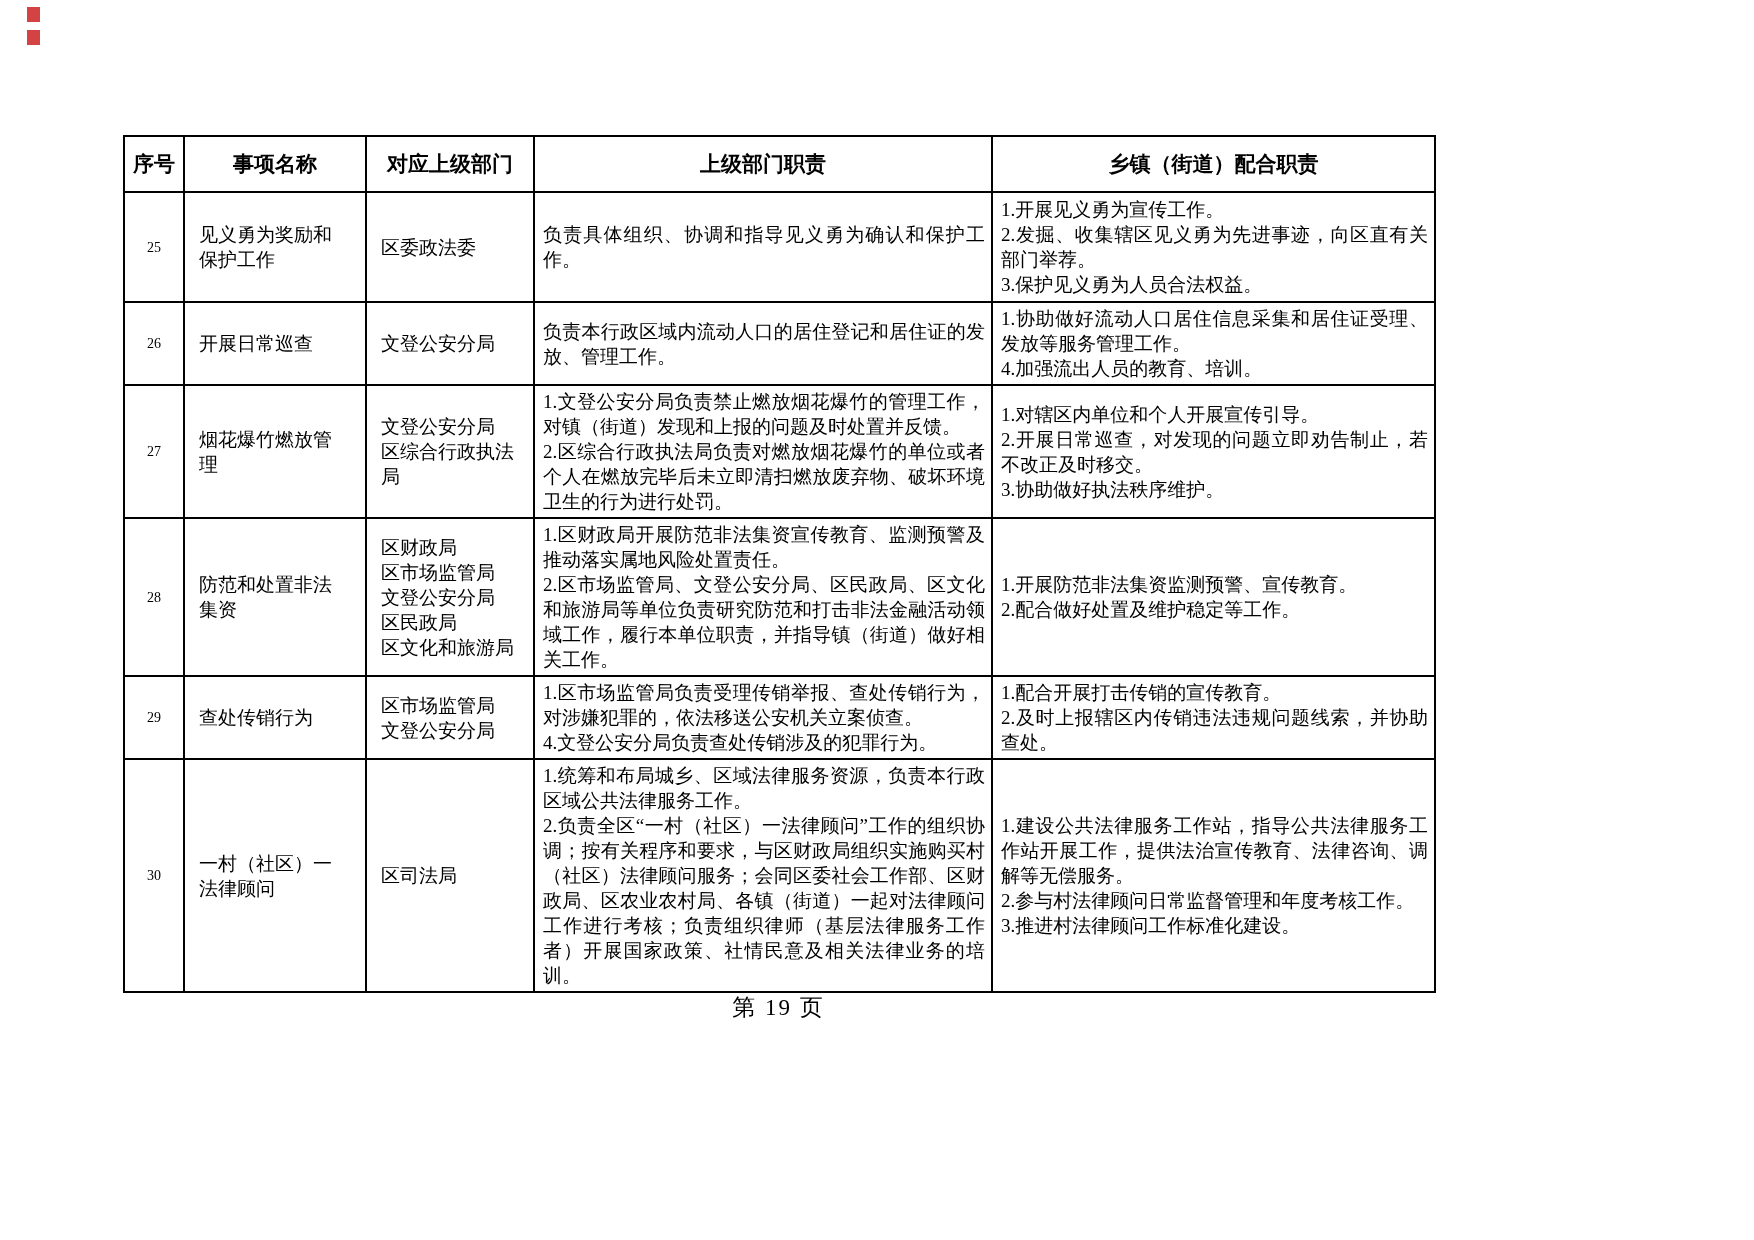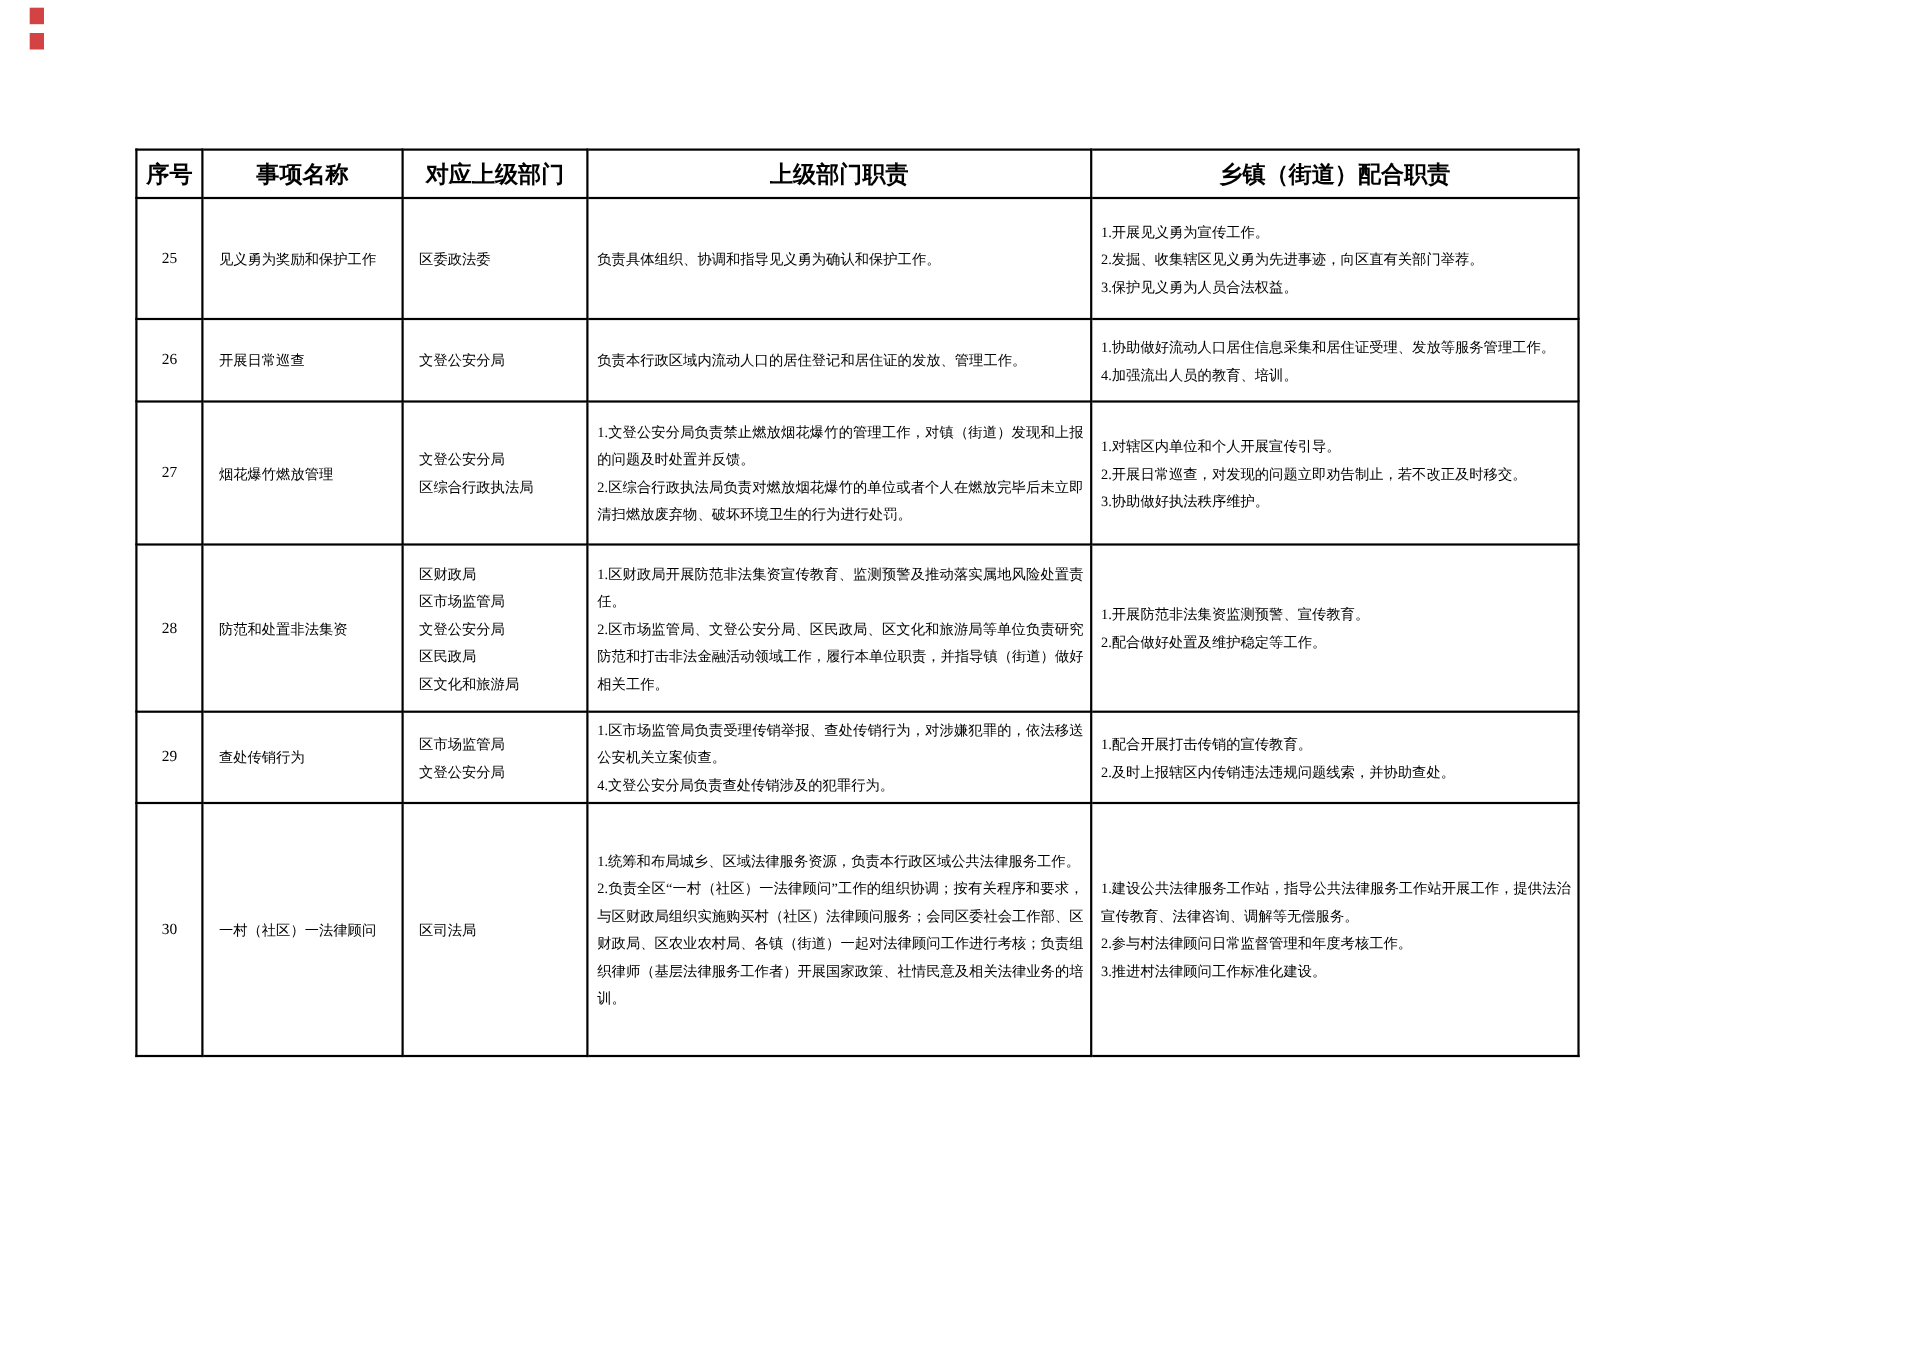--- a/index.html
+++ b/index.html
@@ -37,29 +37,29 @@
     vertical-align: middle;
     overflow: hidden;
   }
   .resp-table th {
     font-size: 21px;
     font-weight: bold;
     text-align: center;
     padding: 2px;
   }
   .resp-table td {
-    font-size: 13px;
+    font-size: 19px;
     line-height: 25px;
   }
   td.c-no   { text-align: center; font-size: 14px; }
   td.c-name { padding: 3px 22px 3px 14px; font-family: Liberation Serif, serif; }
   td.c-dept { padding: 3px 6px 3px 14px; white-space: pre-line; }
   td.c-duty { padding: 3px 6px 3px 8px; white-space: pre-line; text-align: justify; }
 
-  tr.hdr  { height: 44px;  }
+  tr.hdr  { height: 56px;  }
   tr.r25  { height: 110px; }
   tr.r26  { height: 75px;  }
   tr.r27  { height: 130px; }
   tr.r28  { height: 152px; }
   tr.r29  { height: 78px;  }
   tr.r30  { height: 230px; }
 
   .footer {
     position: absolute;
     left: 123px; top: 992px;
@@ -152,14 +152,15 @@
         <td class="c-dept">区司法局</td>
         <td class="c-duty">1.统筹和布局城乡、区域法律服务资源，负责本行政区域公共法律服务工作。
 2.负责全区“一村（社区）一法律顾问”工作的组织协调；按有关程序和要求，与区财政局组织实施购买村（社区）法律顾问服务；会同区委社会工作部、区财政局、区农业农村局、各镇（街道）一起对法律顾问工作进行考核；负责组织律师（基层法律服务工作者）开展国家政策、社情民意及相关法律业务的培训。</td>
         <td class="c-duty">1.建设公共法律服务工作站，指导公共法律服务工作站开展工作，提供法治宣传教育、法律咨询、调解等无偿服务。
 2.参与村法律顾问日常监督管理和年度考核工作。
 3.推进村法律顾问工作标准化建设。</td>
       </tr>
     </tbody>
   </table>
 
+  <div class="footer">第 19 页</div>
 
 </div>
 
 </body></html>

